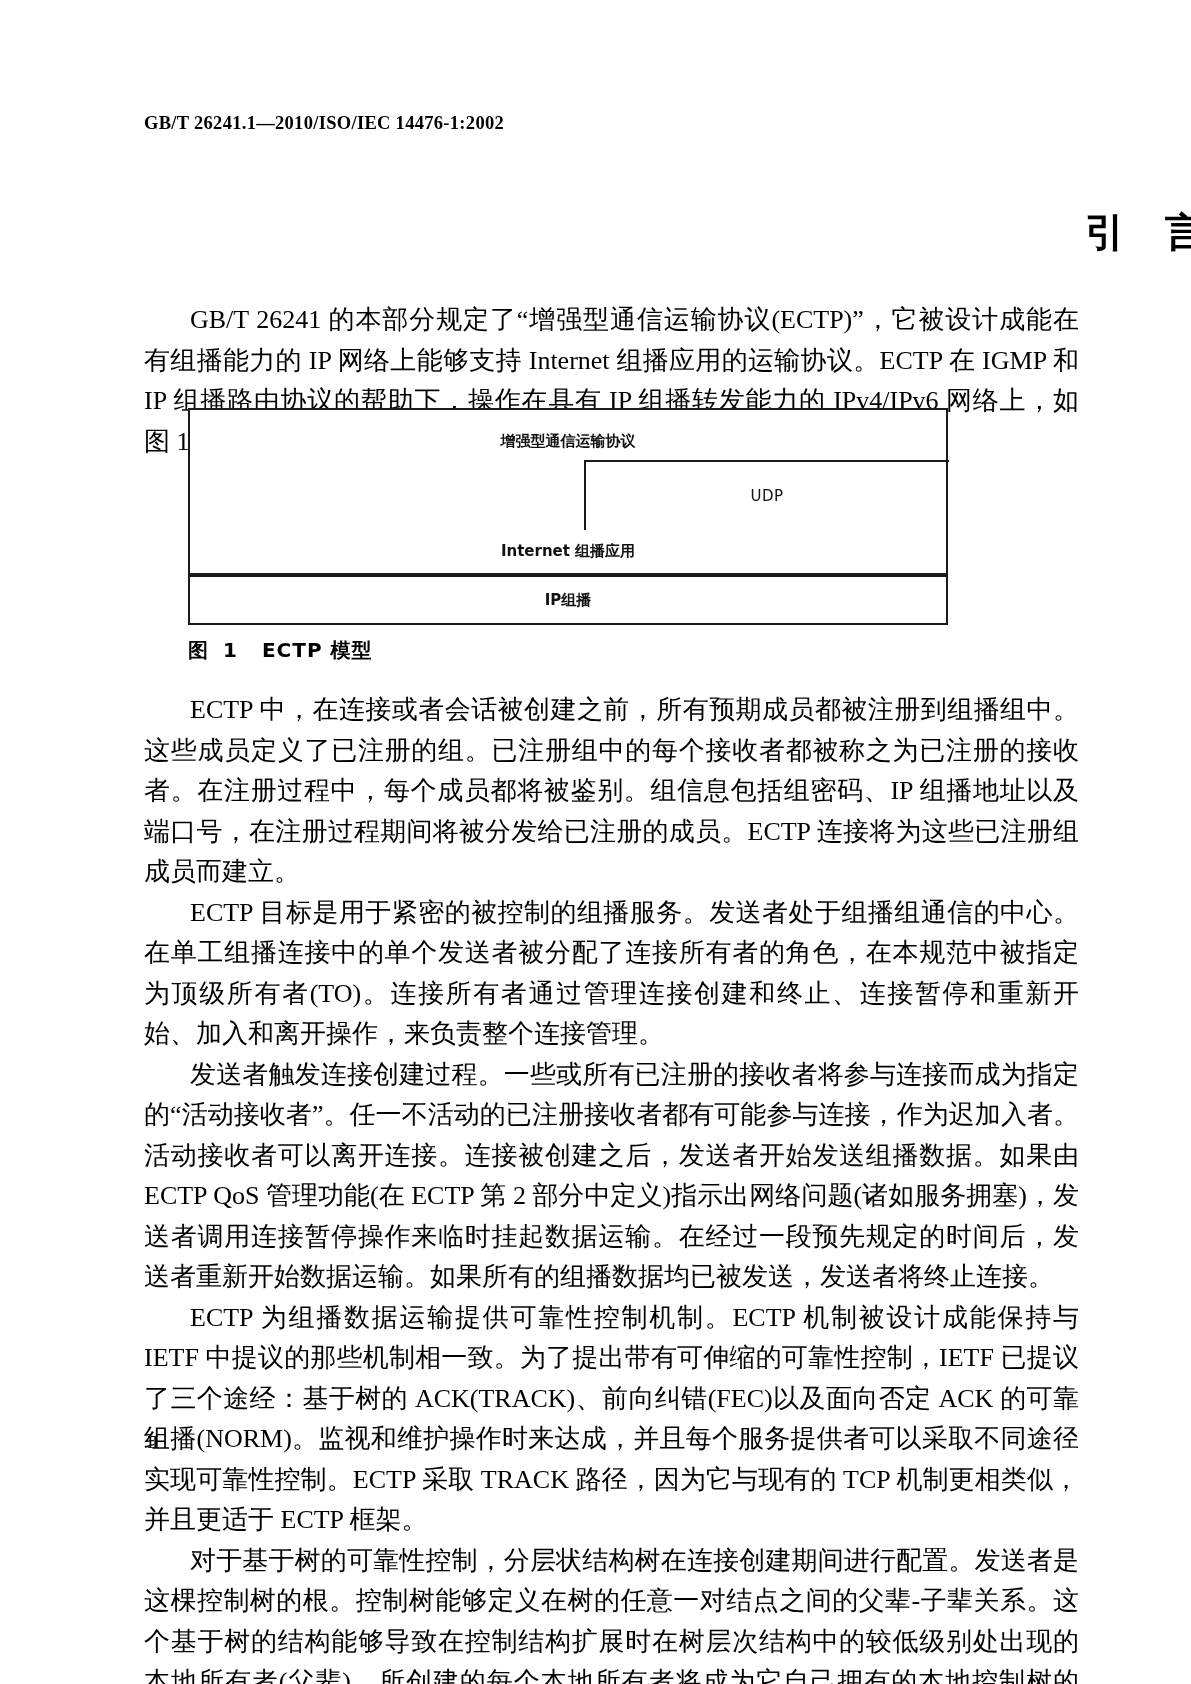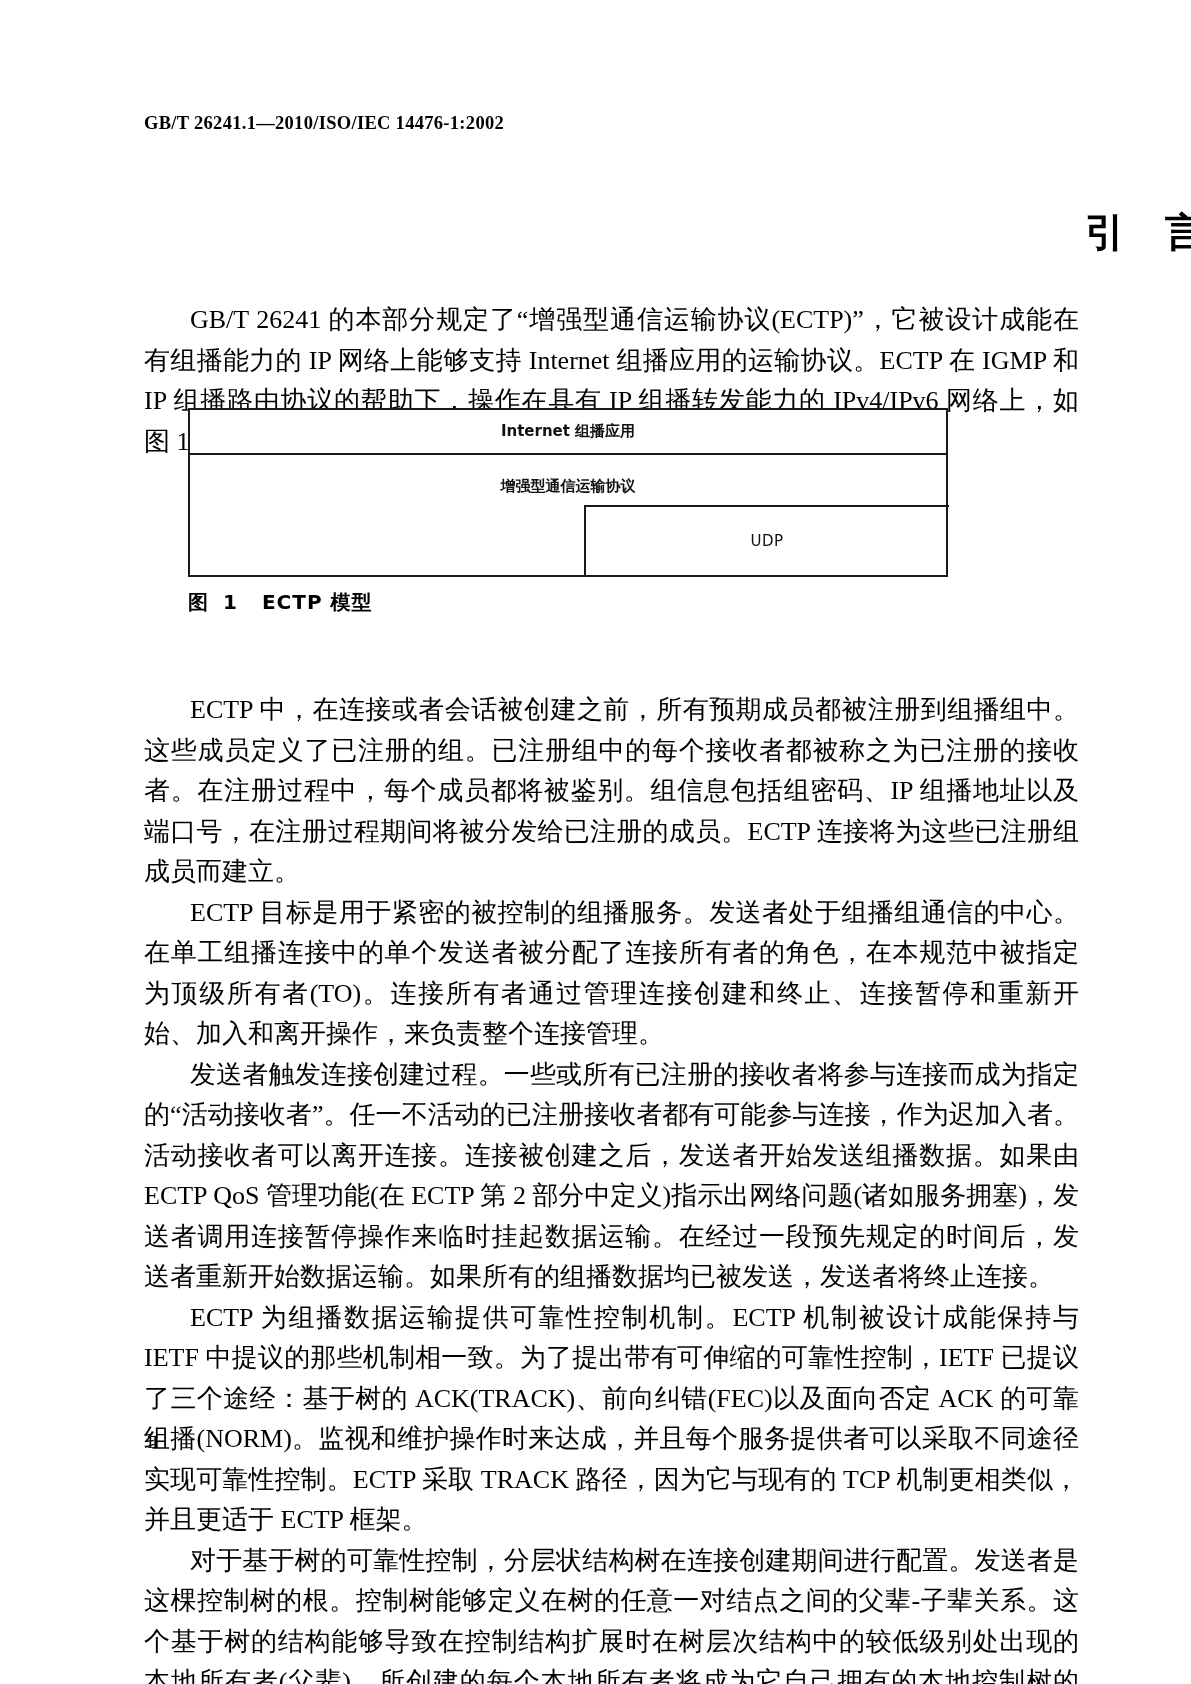--- a/index.html
+++ b/index.html
@@ -178,27 +178,28 @@
     <span>引</span><span class="gap"></span><span>言</span>
   </div>
 
   <div class="content">
     <p class="para">GB/T 26241 的本部分规定了“增强型通信运输协议(ECTP)”，它被设计成能在有组播能力的 IP 网络上能够支持 Internet 组播应用的运输协议。ECTP 在 IGMP 和 IP 组播路由协议的帮助下，操作在具有 IP 组播转发能力的 IPv4/IPv6 网络上，如图 1 所示。ECTP 可能在 UDP 之上提供。</p>
   </div>
 
   <div class="figure-wrap">
     <div class="diagram">
 
-      <div class="band band-app">Internet 组播应用</div>
-
       <div class="band band-mid">
         <div class="band-mid-label">增强型通信运输协议</div>
         <div class="udp-box">UDP</div>
       </div>
 
+      <div class="band band-app">Internet 组播应用</div>
+
+      <div class="band band-ip">IP组播</div>
 
     </div>
 
     <div class="fig-caption">
       <span>图</span><span class="cap-gap"></span><span>1</span><span class="cap-gap-wide"></span><span>ECTP 模型</span>
     </div>
   </div>
 
   <div class="content-lower">
     <p class="para">ECTP 中，在连接或者会话被创建之前，所有预期成员都被注册到组播组中。这些成员定义了已注册的组。已注册组中的每个接收者都被称之为已注册的接收者。在注册过程中，每个成员都将被鉴别。组信息包括组密码、IP 组播地址以及端口号，在注册过程期间将被分发给已注册的成员。ECTP 连接将为这些已注册组成员而建立。</p>

